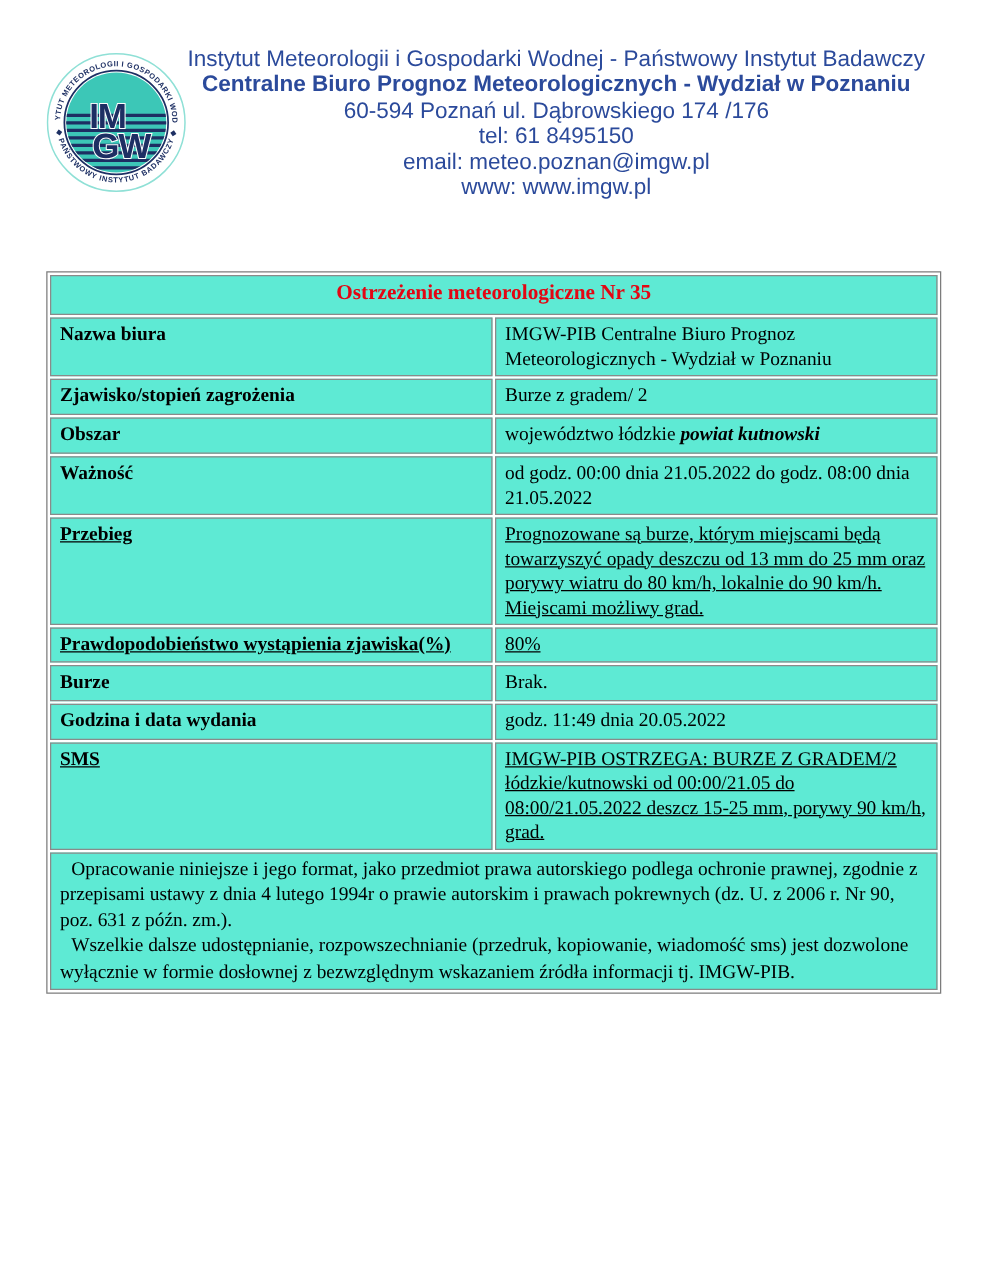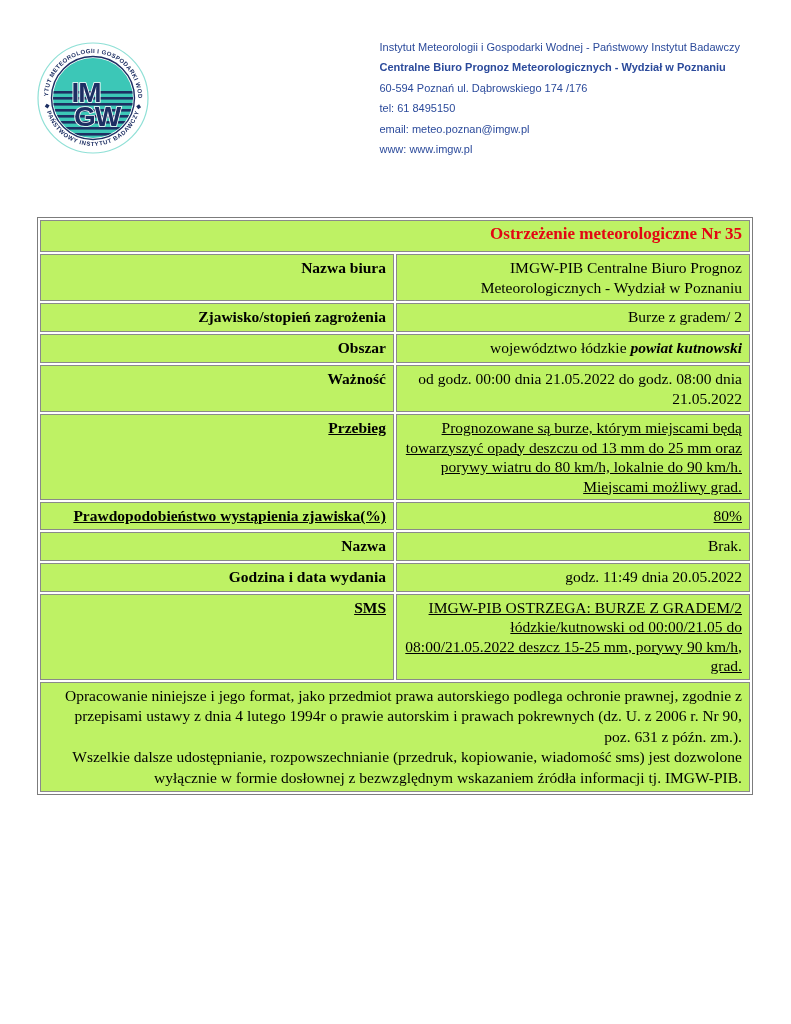--- a/index.html
+++ b/index.html
@@ -10,23 +10,23 @@
     background: #ffffff;
     font-family: "Liberation Serif", serif;
     overflow: hidden;
   }
 
   
   .letterhead { position:absolute; top:0; left:0; width:791px; height:200px; }
   .logo-wrap { position:absolute; left:37px; top:42px; width:112px; height:112px; }
   .head-text {
     position:absolute; top:37px; right:51px;
-    text-align:left;
+    text-align:center;
     font-family:"Liberation Sans", sans-serif;
-    font-size:11px; line-height:20.4px;
+    font-size:18px; line-height:20.4px;
     color:#2b4a9b;
     white-space:nowrap;
   }
   .head-text .bold { font-weight:bold; }
 
   
   table.warning {
     position:absolute; left:37px; top:217px;
     width:716px;
     border-collapse:separate;
@@ -35,22 +35,21 @@
     background:#ffffff;
     font-size:15.5px;
     color:#000000;
     table-layout:fixed;
   }
   table.warning td {
     border:1px solid #8a8a8a;
     padding:3px 7px;
     vertical-align:top;
     line-height:19.5px;
-    background:#bef264;
-    text-align:right;
+    background:#5eead4;
   }
   td.label-cell { width:180px; font-weight:bold; }
   td.title-cell {
     text-align:center;
     font-weight:bold;
     color:#e30613;
     font-size:17px;
     height:24px;
     vertical-align:middle;
     padding:2px 4px;
@@ -146,21 +145,21 @@
       <td class="label-cell">Przebieg</td>
       <td>Prognozowane są burze, którym miejscami będą towarzyszyć opady deszczu od 13 mm do 25 mm oraz porywy wiatru do 80 km/h, lokalnie do 90 km/h. Miejscami możliwy grad.</td>
     </tr>
 
     <tr class="r-double">
       <td class="label-cell">Prawdopodobieństwo wystąpienia zjawiska(%)</td>
       <td>80%</td>
     </tr>
 
     <tr class="r-single">
-      <td class="label-cell">Nazwa</td>
+      <td class="label-cell">Burze</td>
       <td>Brak.</td>
     </tr>
 
     <tr class="r-single">
       <td class="label-cell">Godzina i data wydania</td>
       <td>godz. 11:49 dnia 20.05.2022</td>
     </tr>
 
     <tr class="r-double">
       <td class="label-cell">SMS</td>

